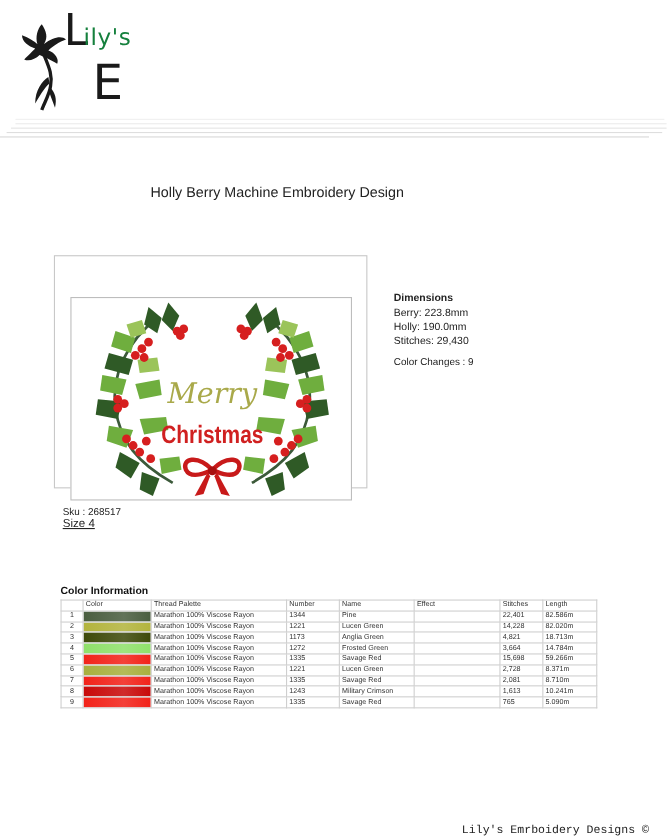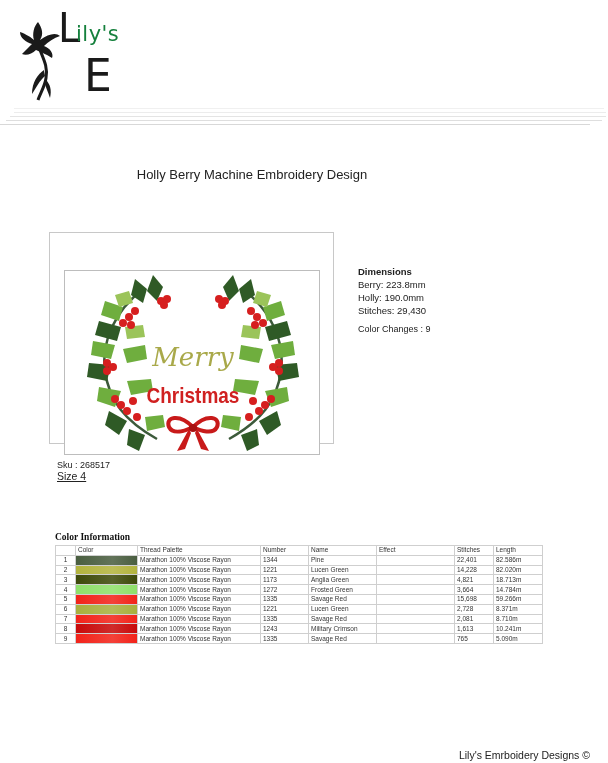--- a/index.html
+++ b/index.html
@@ -21,28 +21,28 @@
   .design-frame { position: absolute; left: 49px; top: 232px; width: 285px; height: 212px; border: 1px solid #c8c8c8; background: #fff; }
   .design-inner { position: absolute; left: 14px; top: 13px; width: 256px; height: 185px; border: 1px solid #bdbdbd; background: #fff; overflow: hidden; margin-top: 24px; }
 
   .dims { position: absolute; left: 358px; top: 244px; font-size: 9.5px; line-height: 13px; color: #222; }
   .dims .heading { font-weight: bold; margin-top: 21px; }
   .dims .cc { margin-top: 6px; font-weight: normal; font-size: 9px; }
 
   .sku { position: absolute; left: 57px; top: 460px; font-size: 9px; color: #222; }
   .size { position: absolute; left: 57px; top: 470px; font-size: 10.5px; color: #222; text-decoration: underline; }
 
-  .ci-title { position: absolute; left: 55px; top: 532px; font-size: 9.5px; font-weight: bold; color: #111; font-family: Liberation Serif, serif; }
+  .ci-title { position: absolute; left: 55px; top: 532px; font-size: 9.5px; font-weight: bold; color: #111; }
   table.ci { position: absolute; left: 55px; top: 545px; border-collapse: collapse; font-size: 6.5px; color: #333; }
   table.ci th, table.ci td { border: 1px solid #cfcfcf; height: 9.8px; padding: 0 2px; font-weight: normal; text-align: left; white-space: nowrap; line-height: 8px; }
   table.ci td.num { text-align: center; }
   table.ci td.sw { padding: 0; }
   .swatch { display: block; width: 100%; height: 8.8px; }
 
-  .footer { position: absolute; right: 18px; top: 749px; font-size: 10.5px; color: #222; }
+  .footer { position: absolute; right: 18px; top: 749px; font-size: 10.5px; color: #222; font-family: Liberation Mono, monospace; }
 </style>
 </head>
 <body>
 
 <div class="logo">
   <svg class="logo-flower" viewBox="0 0 44 82">
     <path d="M20 2 C24 8, 26 14, 22 20 C30 14, 38 12, 42 16 C36 18, 30 22, 26 26 C32 28, 36 34, 34 38 C28 34, 22 32, 18 30 C14 34, 8 36, 4 34 C8 30, 12 26, 14 24 C8 22, 2 18, 2 12 C8 14, 14 18, 16 20 C14 14, 16 6, 20 2 Z" fill="#1a1a1a"></path>
     <path d="M22 30 C26 40, 30 48, 28 58 C27 66, 22 74, 20 80" stroke="#1a1a1a" stroke-width="3" fill="none"></path>
     <path d="M26 50 C20 54, 14 62, 14 74 C18 68, 22 60, 27 56 Z" fill="#1a1a1a"></path>
     <path d="M28 60 C32 64, 34 70, 32 78 C30 72, 28 68, 27 64 Z" fill="#1a1a1a"></path>

